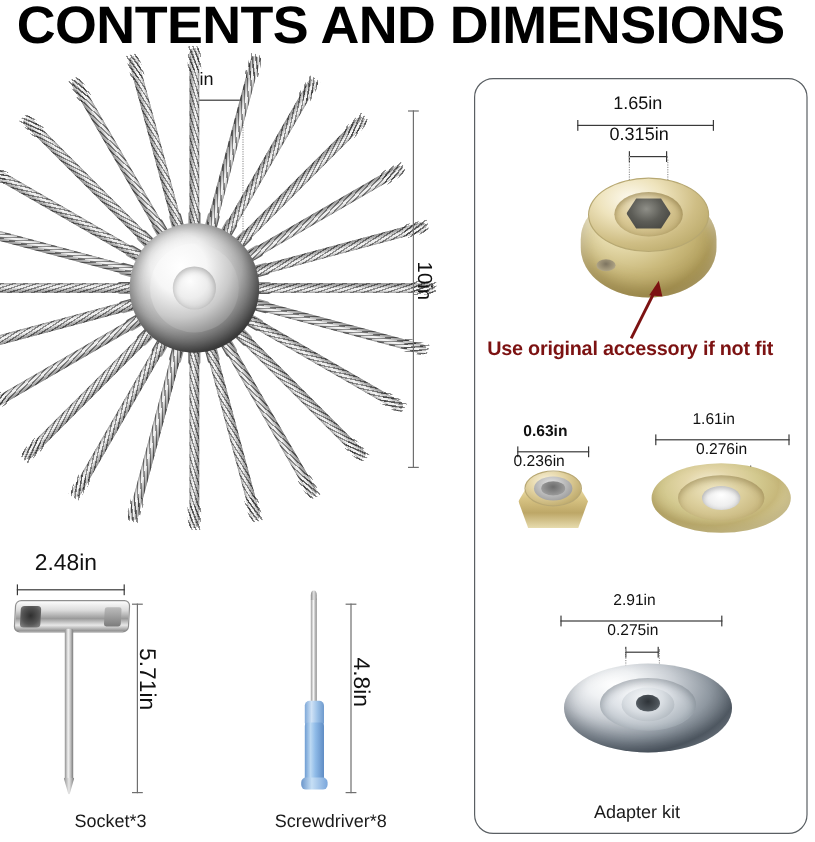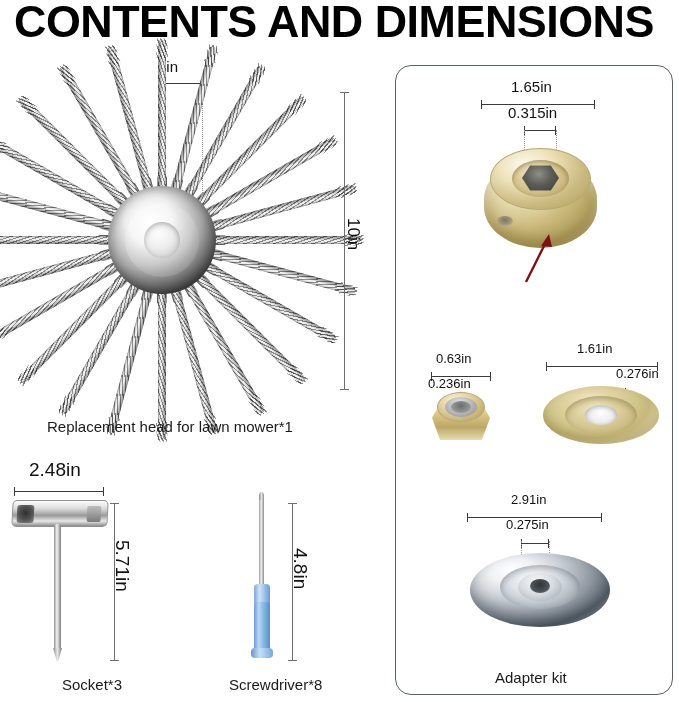--- a/index.html
+++ b/index.html
@@ -497,21 +497,20 @@
     <div class="hub-mid"></div>
     <div class="hub-bore"></div>
   </div>
 
   <div class="vbar" style="left:340px; top:92px; height:298px;">
     <span class="tick-t"></span>
       <span class="tick-b"></span>
   </div>
   <div class="vlabel" style="left:363px; top:218px;">10in</div>
 
-  <div class="caption" style="left:47px; top:418px;">Replacement head for lawn mower*1</div>
 
   <div class="dim-label" style="left:29px; top:459px; font-size:19px;">2.48in</div>
   <div class="hbar" style="left:14px; top:487px; width:90px;">
     <span class="tick-l"></span>
       <span class="tick-r"></span>
   </div>
 
   <div class="socket">
     <div class="head"></div>
     <div class="shaft"></div>
@@ -561,22 +560,23 @@
     <div class="top"></div>
     <div class="ring"></div>
     <div class="hex"></div>
     <div class="sidehole"></div>
   </div>
 
   <svg class="arrow" style="left:520px; top:232px;" width="40" height="52" viewBox="0 0 40 52">
     <line x1="6" y1="50" x2="27" y2="8" stroke="#7c1212" stroke-width="2.4"></line>
     <polygon points="29,2 21,14 32,15" fill="#7c1212"></polygon>
   </svg>
-
-  <div class="dim-label small" style="left:436px; top:351px;">0.63in</div>
+  <div class="warn" style="left:406px; top:282px;">Use original accessory if not fit</div>
+
+  <div class="dim-label small" style="left:436px; top:351px;font-weight:bold;">0.63in</div>
   <div class="hbar" style="left:431px; top:372px; width:60px;">
     <span class="tick-l"></span>
       <span class="tick-r"></span>
   </div>
   <div class="dim-label small" style="left:428px; top:376px;">0.236in</div>
   <div class="hbar" style="left:447px; top:398px; width:27px;">
     <span class="tick-l"></span>
       <span class="tick-r"></span>
   </div>
   <div class="ext" style="left:447px; top:400px; height:10px;"></div>
@@ -587,21 +587,21 @@
     <div class="collarring"></div>
     <div class="inner"></div>
     <div class="bore"></div>
   </div>
 
   <div class="dim-label small" style="left:577px; top:341px;">1.61in</div>
   <div class="hbar" style="left:546px; top:362px; width:112px;">
     <span class="tick-l"></span>
       <span class="tick-r"></span>
   </div>
-  <div class="dim-label small" style="left:580px; top:366px;margin-left:36px;">0.276in</div>
+  <div class="dim-label small" style="left:580px; top:366px;">0.276in</div>
   <div class="hbar" style="left:592px; top:388px; width:34px;">
     <span class="tick-l"></span>
       <span class="tick-r"></span>
   </div>
   <div class="ext" style="left:592px; top:390px; height:18px;"></div>
   <div class="ext" style="left:626px; top:390px; height:18px;"></div>
 
   <div class="goldwasher">
     <div class="disc"></div>
     <div class="dish"></div>

